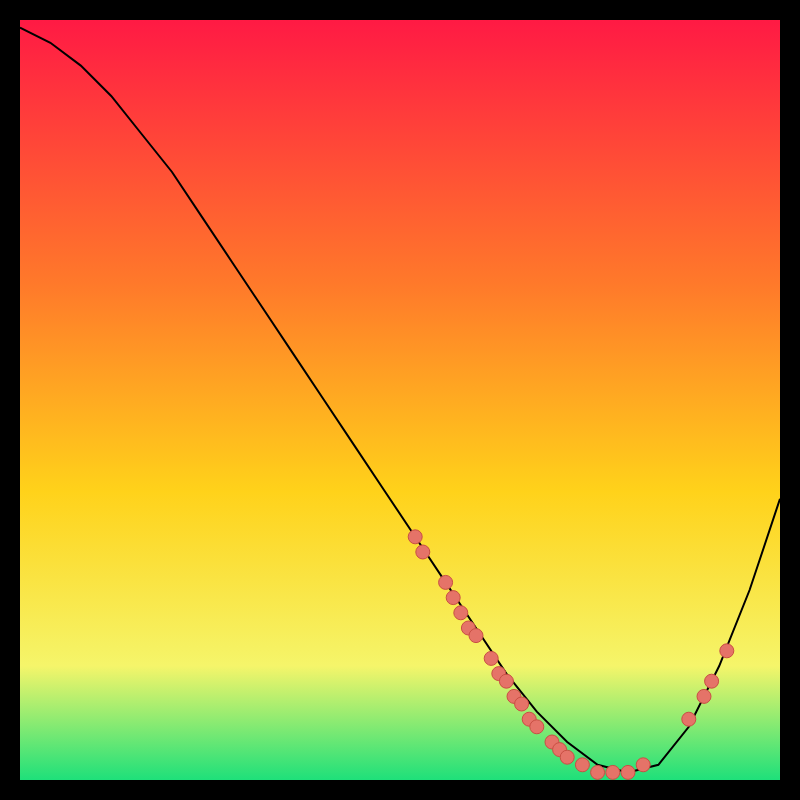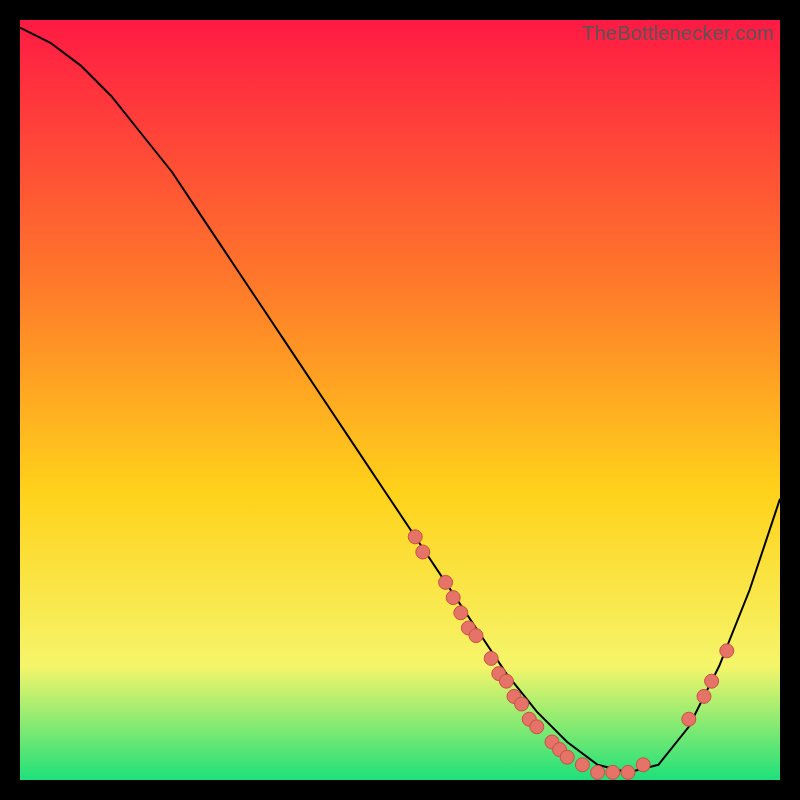--- a/index.html
+++ b/index.html
@@ -37,21 +37,20 @@
     z-index: 50;
   }
   svg {
     display: block;
   }
 </style>
 </head>
 <body>
 
 <div class="frame">
-  <div class="watermark">TheBottlenecker.com</div>
   <svg class="plot-area" viewBox="0 0 760 760" preserveAspectRatio="none">
     <defs>
       <linearGradient id="bg-grad" x1="0" y1="0" x2="0" y2="1">
         <stop id="g0" offset="0%" stop-color="#ff1a44"></stop>
         <stop id="g1" offset="35%" stop-color="#ff7a2a"></stop>
         <stop id="g2" offset="62%" stop-color="#ffd21a"></stop>
         <stop id="g3" offset="85%" stop-color="#f5f56a"></stop>
         <stop id="g4" offset="100%" stop-color="#1ee07a"></stop>
       </linearGradient>
     </defs>

